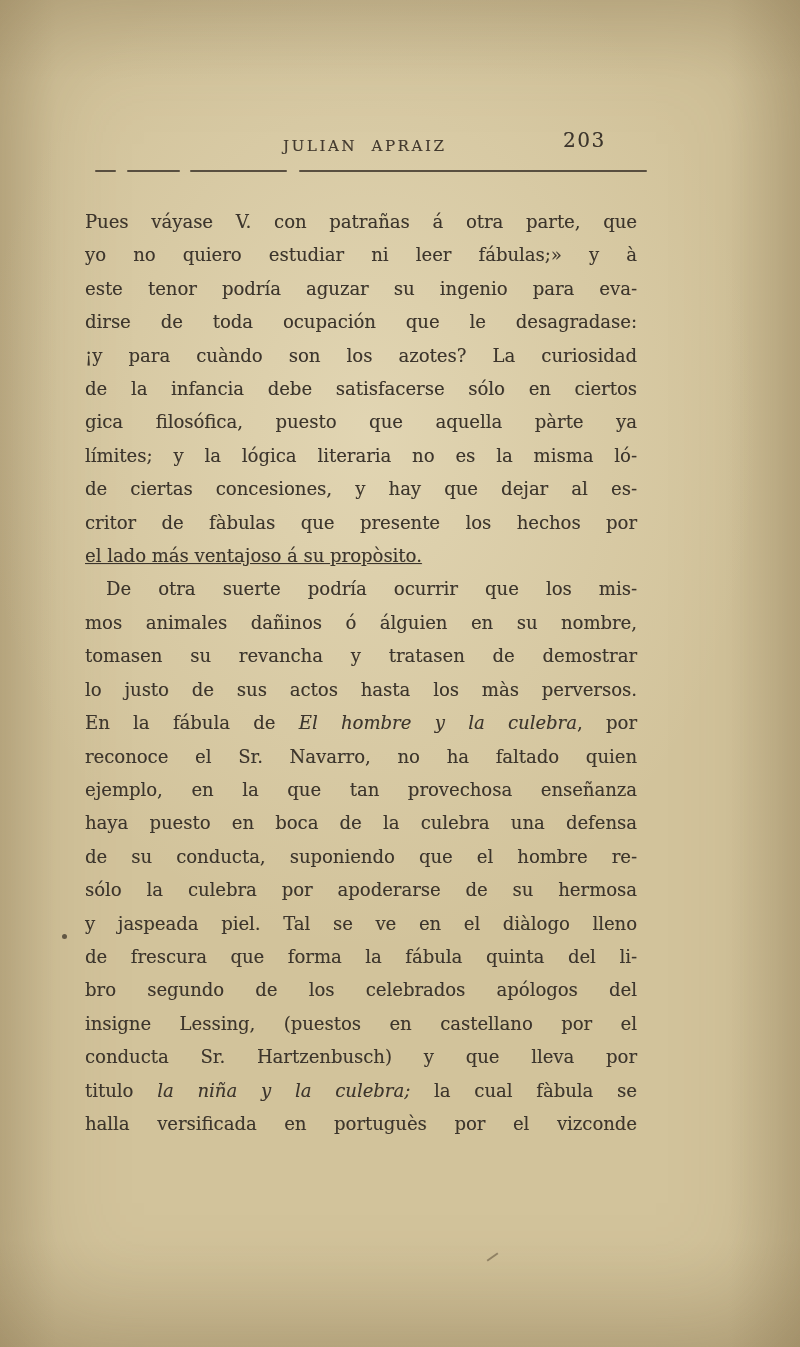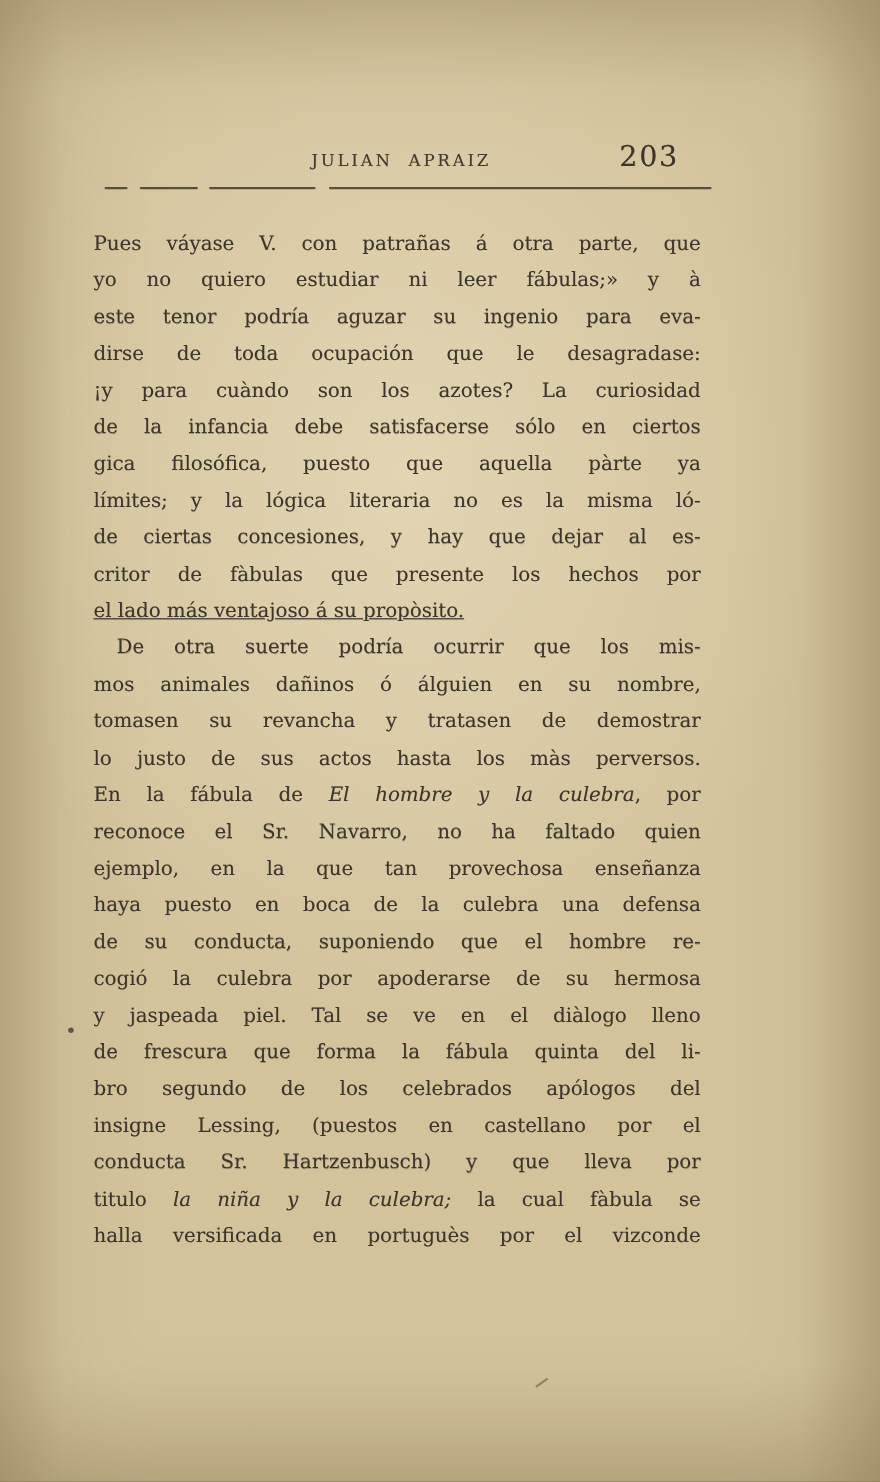--- a/index.html
+++ b/index.html
@@ -15,21 +15,21 @@
     font-family:"DejaVu Serif","Liberation Serif",serif;
     color:#3c352c;
   }
   .header-title {
     position:absolute; left:283px; top:137px;
     font-size:15px; letter-spacing:2.6px; word-spacing:7px;
     color:#433a2f; text-shadow:0.3px 0.3px 0.5px rgba(56,48,38,0.4);text-align:center;
   }
   .page-number {
     position:absolute; left:563px; top:128px;
-    font-size:26px; letter-spacing:1.5px; color:#3c352c;
+    font-size:20px; letter-spacing:1.5px; color:#3c352c;
     text-shadow:0.3px 0.3px 0.5px rgba(56,48,38,0.4);
   }
   .rule { position:absolute; left:95px; top:169px; width:552px; height:4px; display:flex; align-items:center; }
   .rule .seg { height:2.4px; background:#473e32; opacity:0.88; border-radius:1px; }
   .rule .g1 { margin-right:11px; width:21px; }
   .rule .g2 { margin-right:10px; width:53px; }
   .rule .g3 { margin-right:12px; width:97px; }
   .rule .g4 { width:348px; }
   .page-body {
     position:absolute; left:85px; top:205px; width:552px;
@@ -77,21 +77,21 @@
       <div class="bodyline nojust"><span>el lado más ventajoso á su propòsito.</span></div>
       <div class="bodyline indent"><span>De otra suerte podría ocurrir que los mis-</span></div>
       <div class="bodyline"><span>mos animales dañinos ó álguien en su nombre,</span></div>
       <div class="bodyline"><span>tomasen su revancha y tratasen de demostrar</span></div>
       <div class="bodyline"><span>lo justo de sus actos hasta los màs perversos.</span></div>
       <div class="bodyline"><span>En la fábula de </span><span class="it">El hombre y la culebra</span><span>, por</span></div>
       <div class="bodyline"><span>reconoce el Sr. Navarro, no ha faltado quien</span></div>
       <div class="bodyline"><span>ejemplo, en la que tan provechosa enseñanza</span></div>
       <div class="bodyline"><span>haya puesto en boca de la culebra una defensa</span></div>
       <div class="bodyline"><span>de su conducta, suponiendo que el hombre re-</span></div>
-      <div class="bodyline"><span>cogió la culebra por apoderarse de su hermosa</span></div>
+      <div class="bodyline"><span>sólo la culebra por apoderarse de su hermosa</span></div>
       <div class="bodyline"><span>y jaspeada piel. Tal se ve en el diàlogo lleno</span></div>
       <div class="bodyline"><span>de frescura que forma la fábula quinta del li-</span></div>
       <div class="bodyline"><span>bro segundo de los celebrados apólogos del</span></div>
       <div class="bodyline"><span>insigne Lessing, (puestos en castellano por el</span></div>
       <div class="bodyline"><span>conducta Sr. Hartzenbusch) y que lleva por</span></div>
       <div class="bodyline"><span>titulo </span><span class="it">la niña y la culebra;</span><span> la cual fàbula se</span></div>
       <div class="bodyline"><span>halla versificada en portuguès por el vizconde</span></div>
     </div>
 
   <div class="speck-dot"></div>

